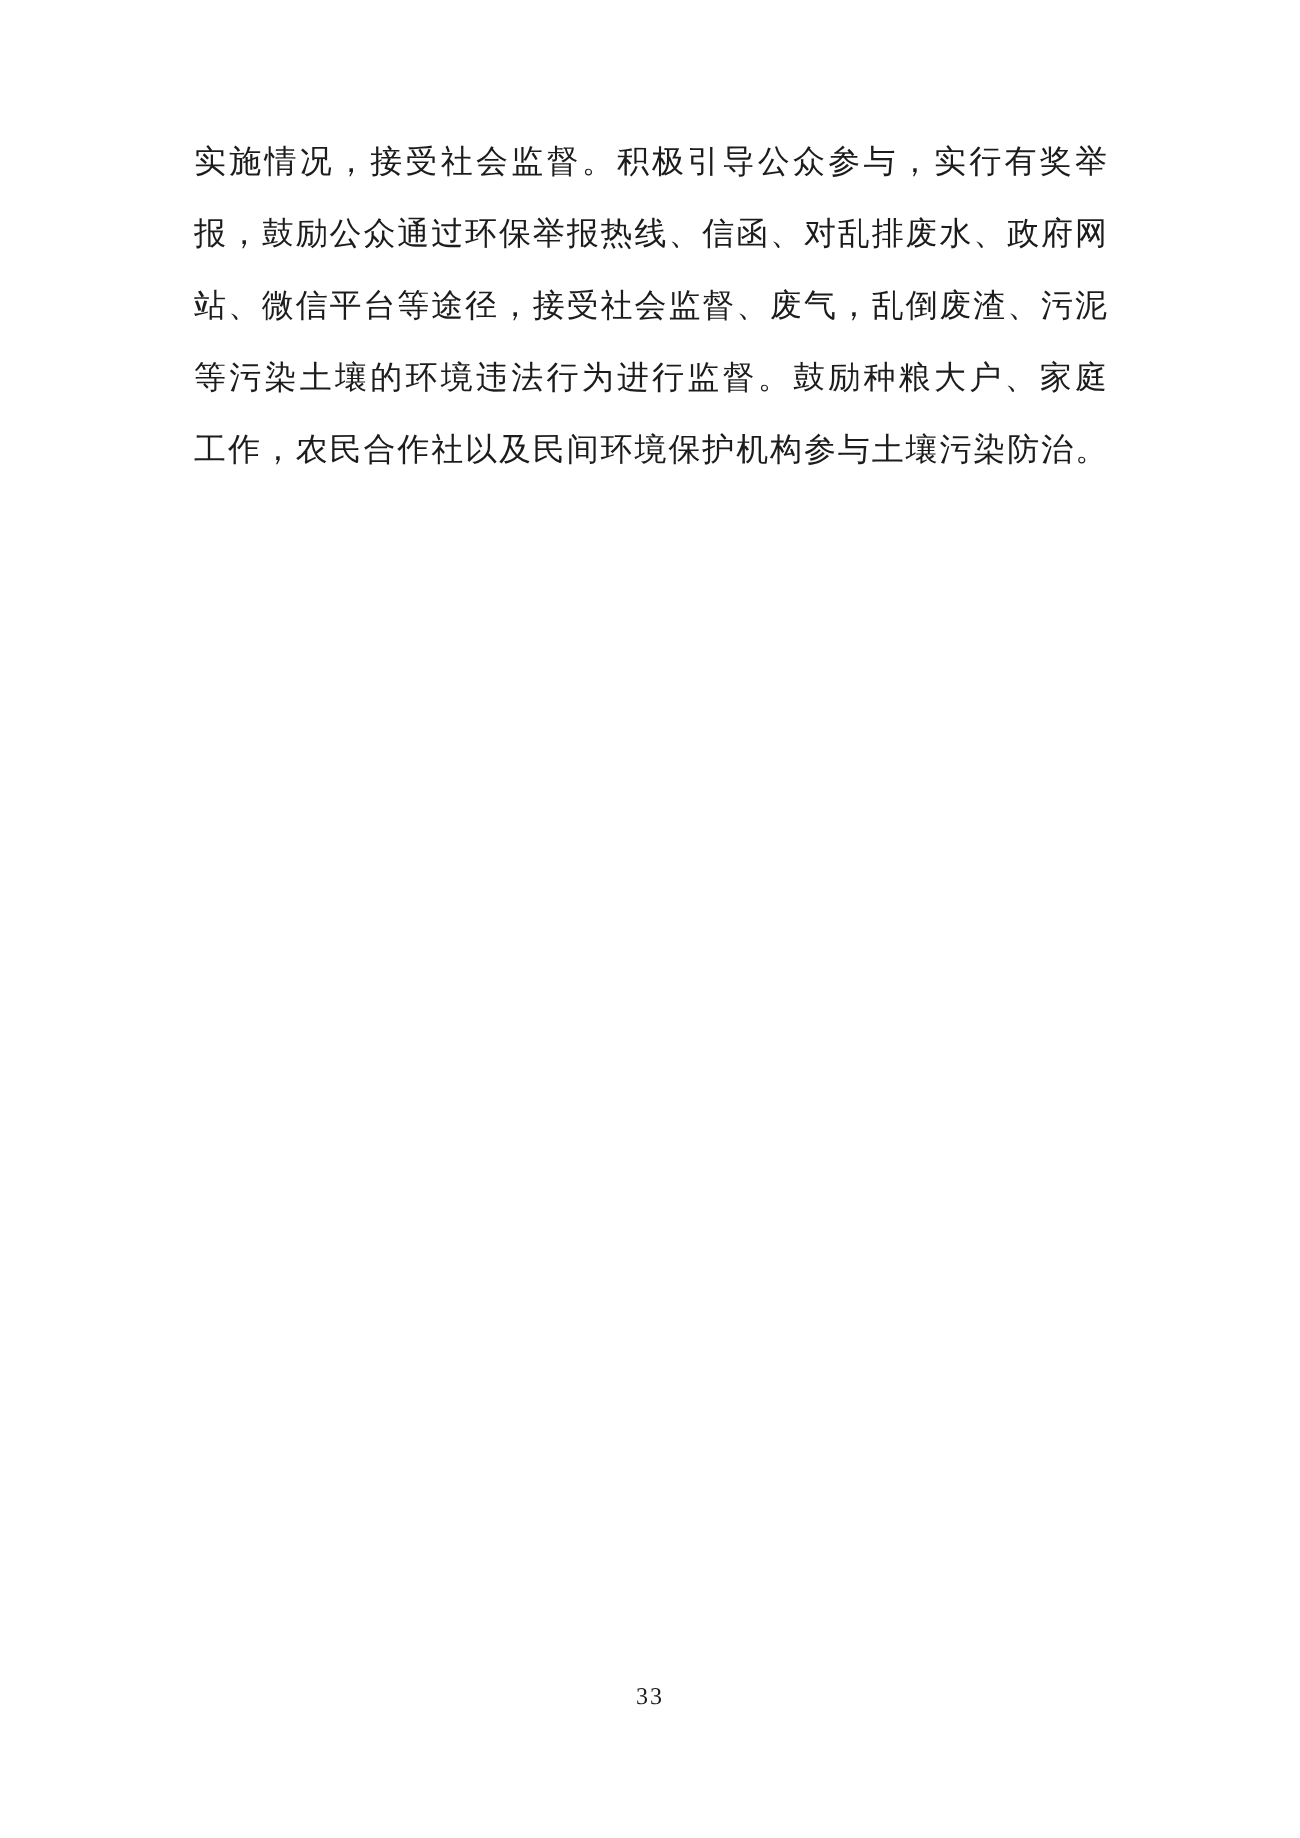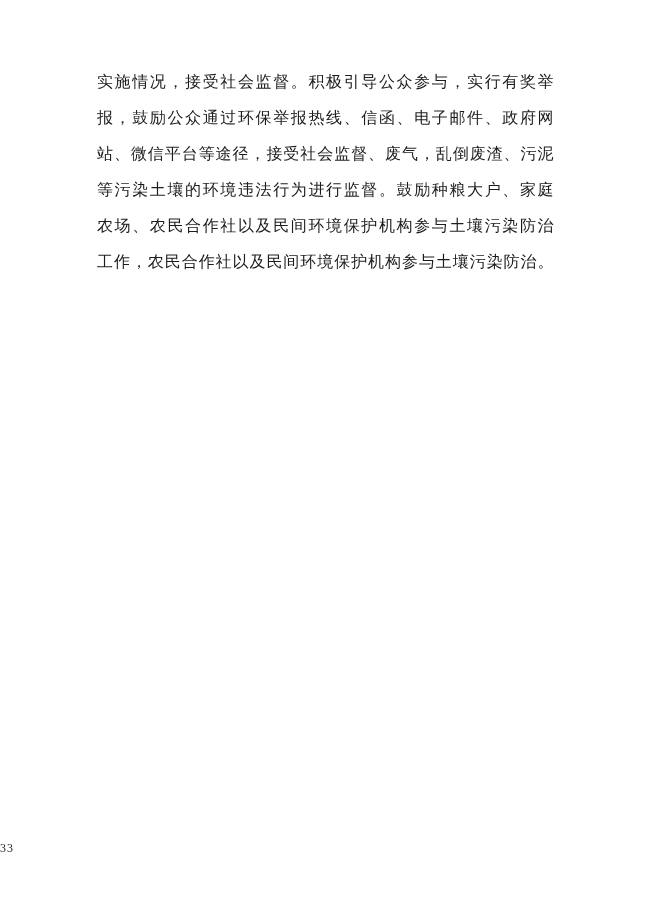--- a/index.html
+++ b/index.html
@@ -33,35 +33,34 @@
     letter-spacing: 0.5px;
   }
   .text-line.last-line {
     text-align-last: justify;
   }
   .page-number {
     position: absolute;
     left: 0;
     right: 0;
     top: 841px;
-    text-align: left;
+    text-align: center;
     font-size: 12px;
     color: #1c1c1c;
     letter-spacing: 1px;
   }
 </style>
 </head>
 <body>
 
 <div class="page">
 
   <div class="text-block">
     <div class="text-line">实施情况，接受社会监督。积极引导公众参与，实行有奖举</div>
-    <div class="text-line">报，鼓励公众通过环保举报热线、信函、电子邮件、政府网</div>
+    <div class="text-line">报，鼓励公众通过环保举报热线、信函、对乱排废水、政府网</div>
     <div class="text-line">站、微信平台等途径，接受社会监督、废气，乱倒废渣、污泥</div>
     <div class="text-line">等污染土壤的环境违法行为进行监督。鼓励种粮大户、家庭</div>
-    <div class="text-line">农场、农民合作社以及民间环境保护机构参与土壤污染防治</div>
     <div class="text-line last-line">工作，农民合作社以及民间环境保护机构参与土壤污染防治。</div>
   </div>
 
   <div class="page-number">33</div>
 
 </div>
 
 </body></html>

